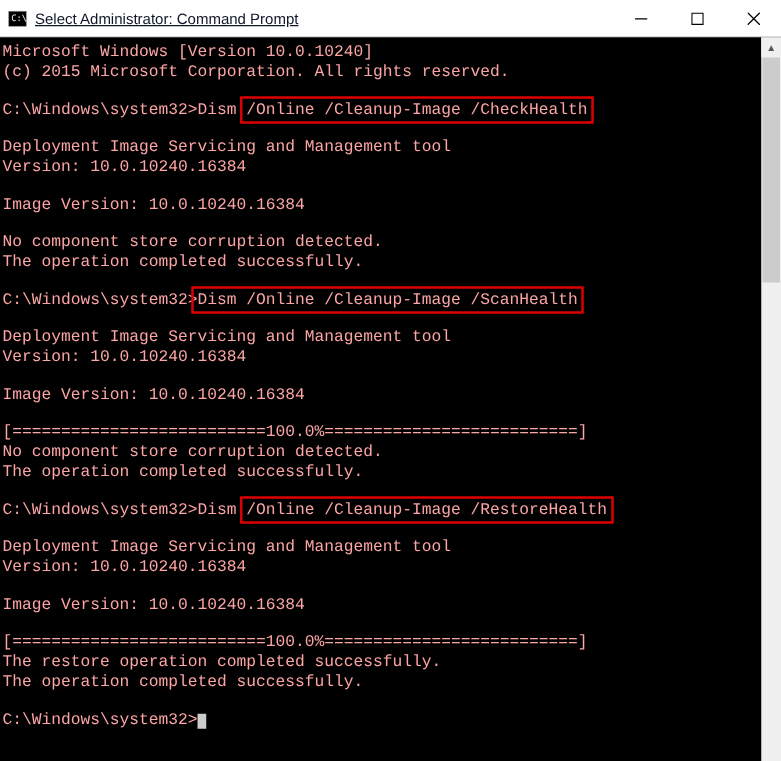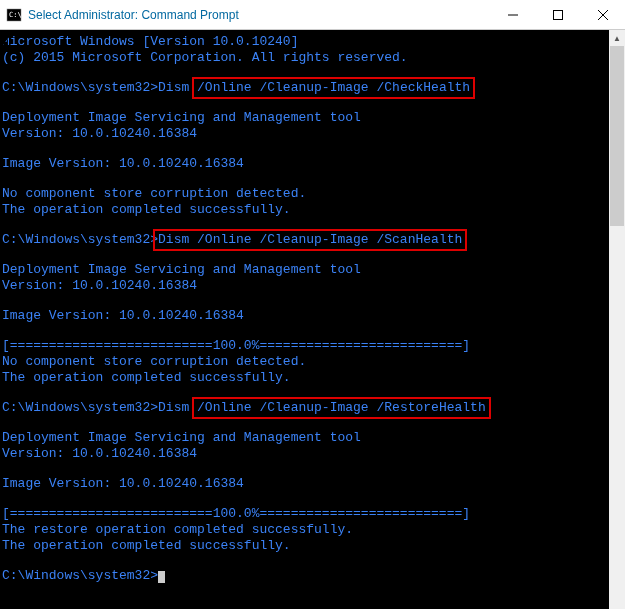--- a/index.html
+++ b/index.html
@@ -32,22 +32,23 @@
     .titlebar-icon {
       width: 16px;
       height: 16px;
       margin-right: 6px;
       display: flex;
       align-items: center;
       justify-content: center;
     }
     .titlebar-title {
       font-size: 12px;
-      color: #0369a1;
+      color: #0f172a;
       flex: 1;
+      text-decoration: underline;
     }
     .titlebar-controls {
       display: flex;
       height: 100%;
     }
     .titlebar-btn {
       width: 45px;
       height: 100%;
       display: flex;
       align-items: center;
@@ -61,29 +62,28 @@
     }
     .terminal-area {
       flex: 1;
       display: flex;
       background: #000;
       position: relative;
     }
     .terminal {
       flex: 1;
       background: #000;
-      color: #3b82f6;
+      color: #fca5a5;
       font-family: 'Consolas', 'Courier New', monospace;
       font-size: 13px;
       line-height: 16px;
       padding: 4px 2px;
       white-space: pre;
       overflow: hidden;
       position: relative;
-      border-radius: 28px;
     }
     .scrollbar {
       width: 16px;
       background: #f0f0f0;
       position: relative;
     }
     .scroll-arrow {
       width: 16px;
       height: 16px;
       background: #f0f0f0;

